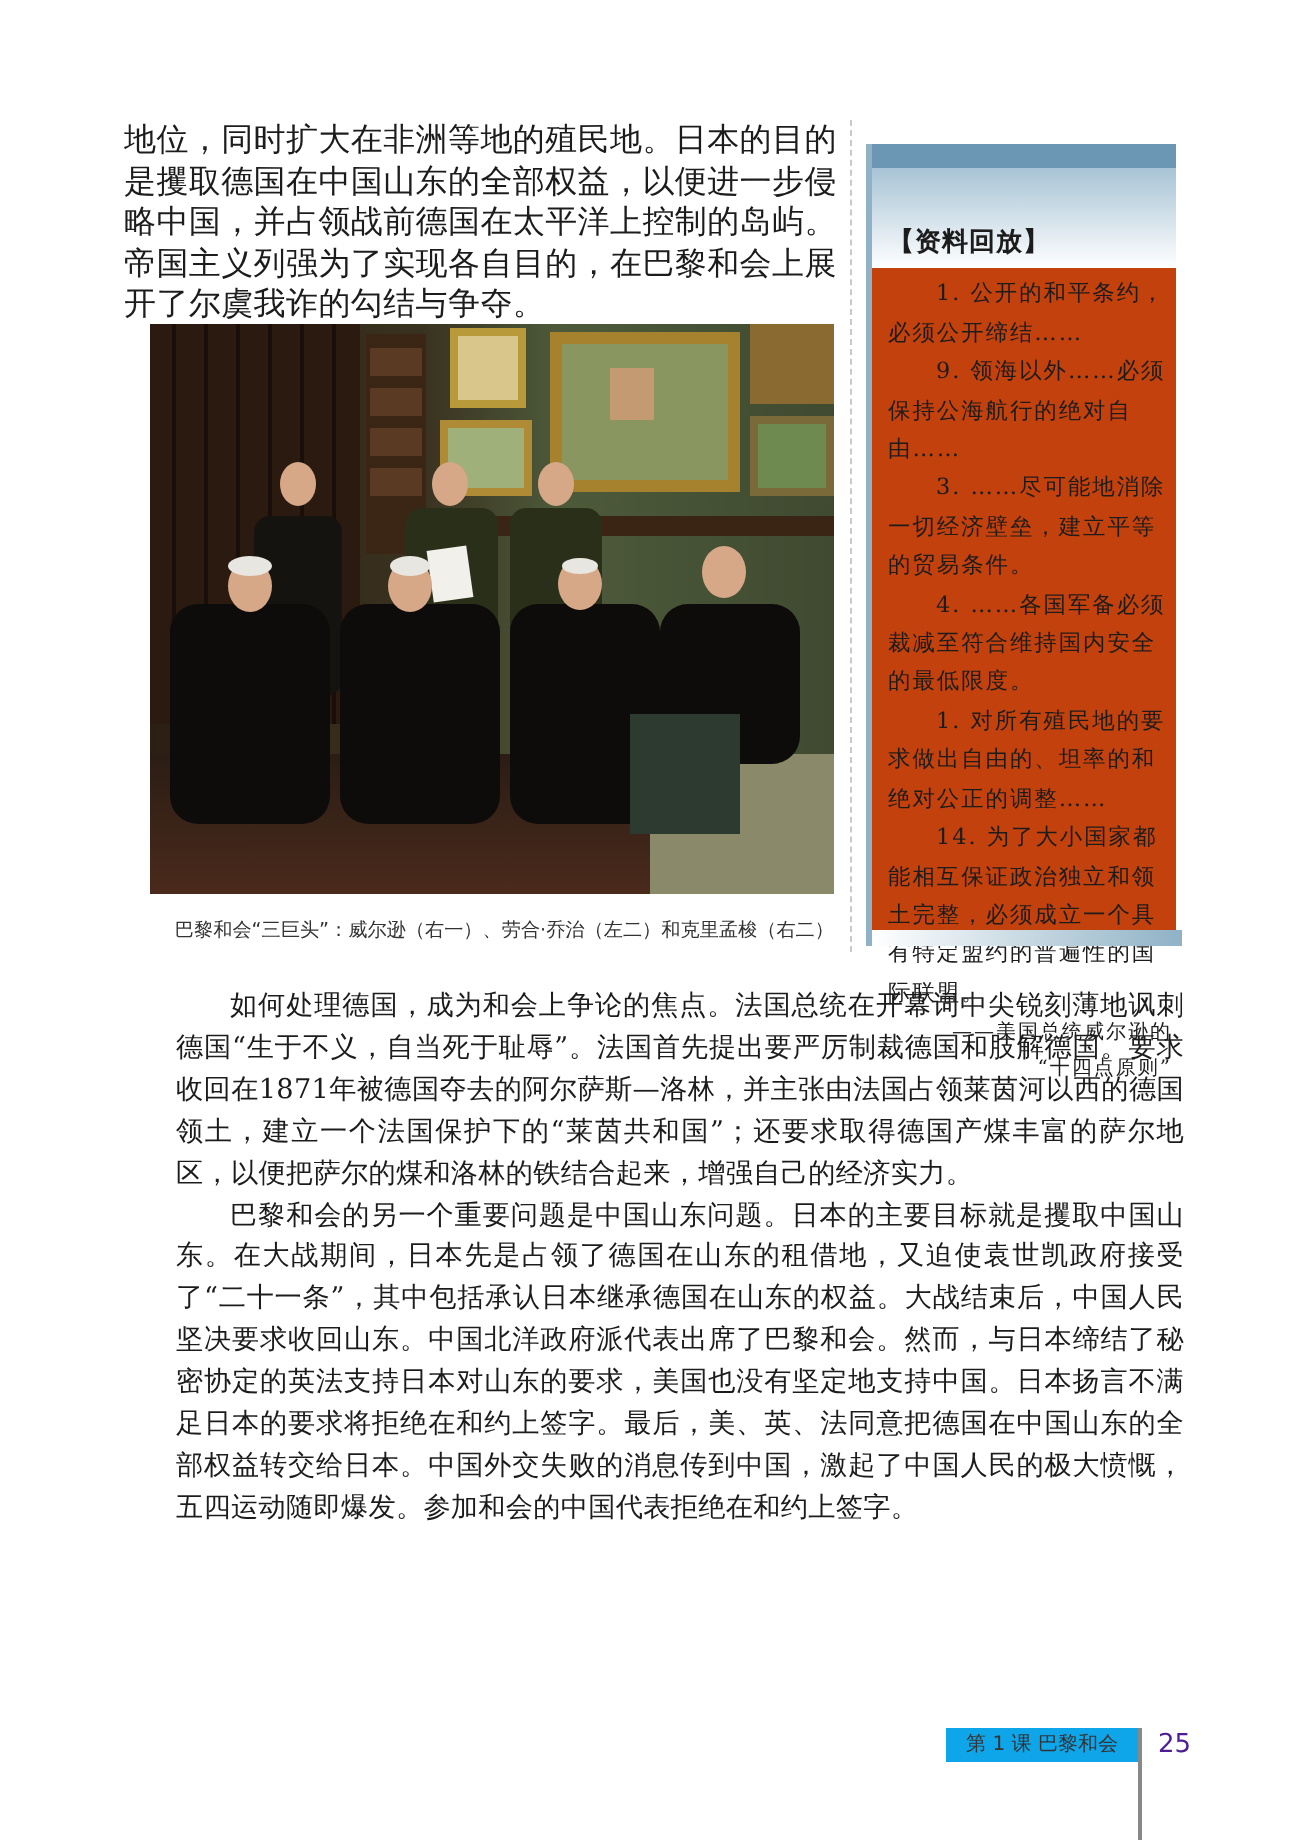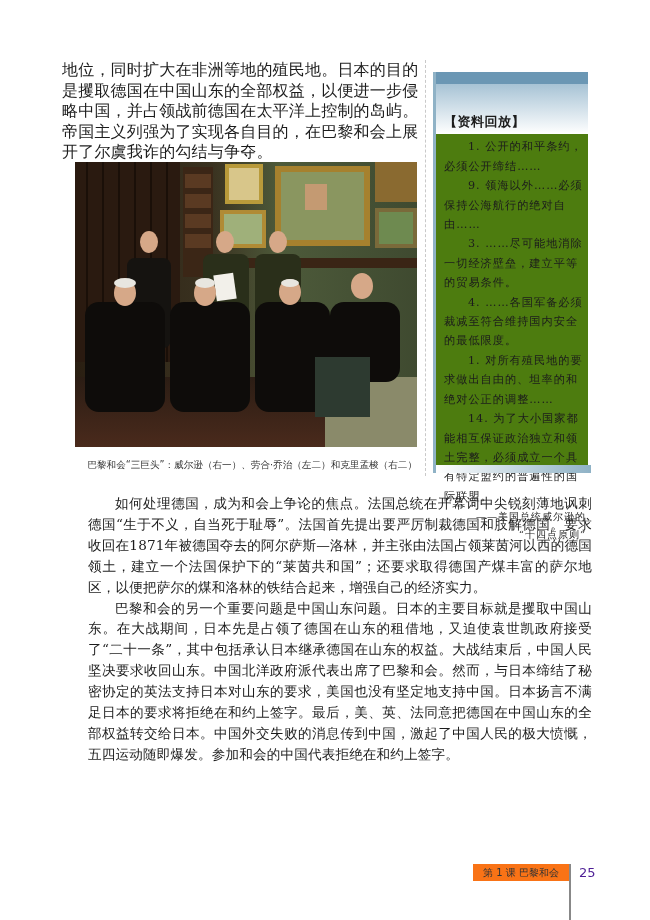--- a/index.html
+++ b/index.html
@@ -11,21 +11,21 @@
     font-size:16px; line-height:20.5px; letter-spacing:0.2px;
   }
   .dash-line {
     position:absolute; left:425px; top:60px; width:0; height:416px;
     border-left:1.5px dashed #c9c9c9;
   }
 
   .sidebar {
     position:absolute; left:433px; top:72px; width:155px; height:401px;
     border-left:3px solid #8fb2c6;
-    background:#4d7c0f;
+    background:#c2410c;
   }
   .sidebar .topbar { height:12px; background:#6b97b4; }
   .sidebar .fade {
     position:absolute; left:0; top:12px; right:0; height:50px;
     background:linear-gradient(#a7c3d5, #ffffff);
   }
   .sidebar .content {
     position:absolute; left:8px; top:40px; width:142px;
     font-size:11.2px; line-height:19.4px; letter-spacing:1px;
   }
@@ -50,21 +50,21 @@
   }
 
   .body-text {
     position:absolute; left:62px; top:493px; width:530px;
     font-size:13.6px; line-height:20.9px; text-align:justify; letter-spacing:0.15px;
   }
   .body-text p { text-indent:27px;margin-left:26px; }
 
   .footer-label {
     position:absolute; left:473px; top:864px; width:96px; height:17px;
-    background:#f97316;
+    background:#0ea5e9;
     font-family:"DejaVu Sans","Liberation Sans",sans-serif;
     font-size:10px; line-height:17px; text-align:center; color:#333;
   }
   .footer-vline {
     position:absolute; left:569px; top:864px; width:1.5px; height:56px; background:#888;
   }
   .page-number {
     position:absolute; left:579px; top:864px;
     font-family:"DejaVu Sans","Liberation Sans",sans-serif;
     font-size:13px; line-height:17px; color:#4c1d95;

